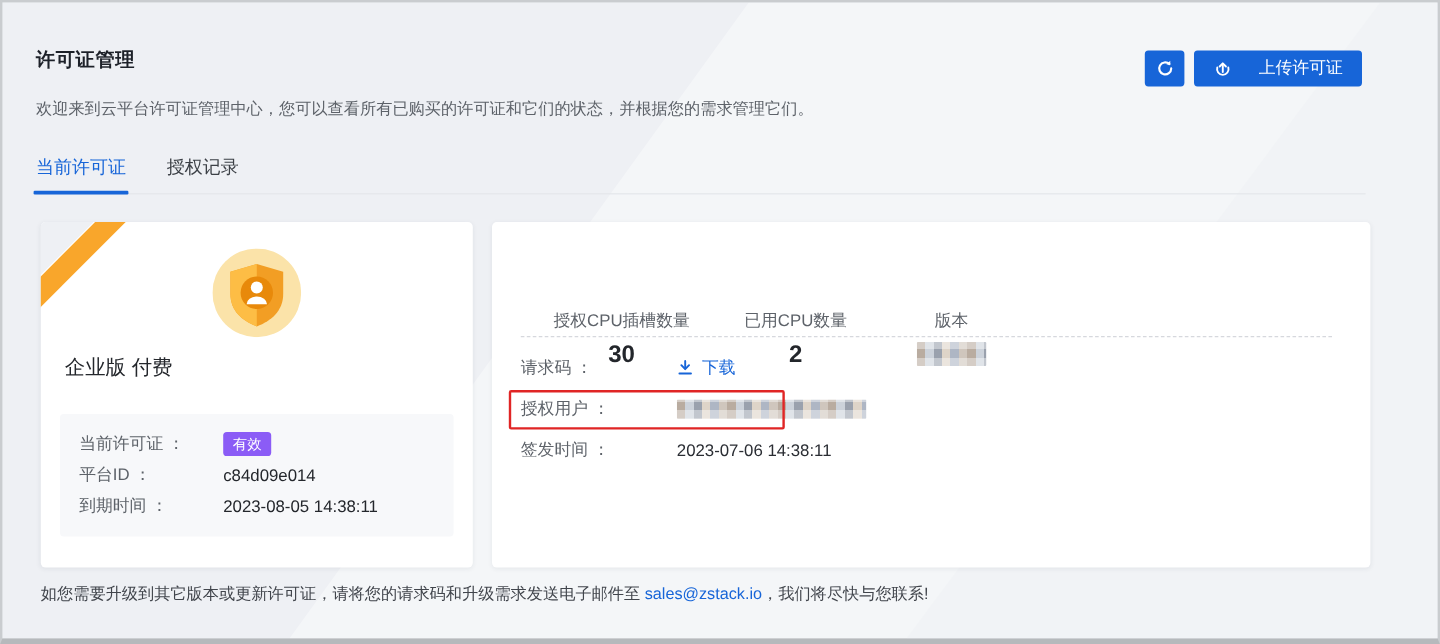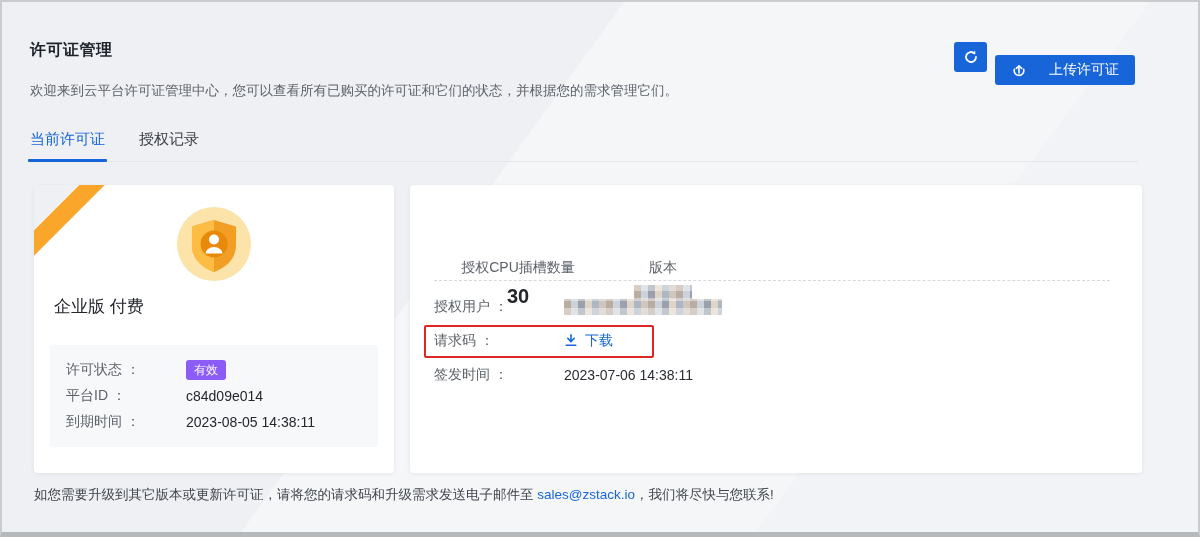--- a/index.html
+++ b/index.html
@@ -17,21 +17,21 @@
   .band { position:absolute; inset:0; }
   .band1 { background:rgba(255,255,255,.38); clip-path:polygon(52% 0,100% 0,100% 100%,20% 100%); }
   .band2 { background:rgba(238,240,244,.55); clip-path:polygon(96% 0,100% 0,100% 100%,63% 100%); }
 
   
   .page-title { position:absolute; left:28px; top:38px; font-size:16px; font-weight:600; color:#1d2129; letter-spacing:.5px; }
   .page-subtitle { position:absolute; left:28px; top:80px; font-size:13.5px; color:#5d6269; }
   .header-actions { position:absolute; top:40px; right:63px; display:flex; gap:8px; }
   .btn { height:30px; border:none; border-radius:3px; background:#1765d8; color:#fff; display:flex; align-items:center; justify-content:center; cursor:pointer; }
   .btn-refresh { width:33px; }
-  .btn-upload { padding:0 16px; font-size:14px; gap:22px;margin-top:13px; }
+  .btn-upload { padding:0 16px; font-size:14px; gap:22px; }
   .btn svg { display:block; }
 
   
   .tabs { position:absolute; left:28px; top:128px; right:60px; display:flex; gap:34px; border-bottom:1px solid #e4e6ea; height:32px; }
   .tab { font-size:15px; color:#3c4046; padding-bottom:12px; cursor:pointer; position:relative; }
   .tab.active { color:#1765d8; }
   .tab.active::after { content:""; position:absolute; left:-2px; right:-2px; bottom:-1px; height:3px; background:#1765d8; border-radius:1px; }
 
   
   .card { position:absolute; top:183px; background:#fff; border-radius:4px; height:288px; box-shadow:0 1px 4px rgba(30,40,60,.07); }
@@ -138,67 +138,71 @@
         <circle cx="37" cy="37" r="13.5" fill="#e8890a"></circle>
         <circle cx="37" cy="32.5" r="5" fill="#fff"></circle>
         <path d="M28.5 46.5 a8.5 6.5 0 0 1 17 0 z" fill="#fff"></path>
       </svg>
     </div>
 
     <div class="edition">企业版 付费</div>
 
     <div class="panel">
       <div class="prow">
-        <span class="lbl">许可状态 ：</span>
+        <span class="lbl">当前许可证 ：</span>
         <span class="badge">有效</span>
       </div>
       <div class="prow">
         <span class="lbl">平台ID ：</span>
         <span class="val">c84d09e014</span>
       </div>
       <div class="prow">
         <span class="lbl">到期时间 ：</span>
         <span class="val">2023-08-05 14:38:11</span>
       </div>
     </div>
   </section>
 
   <section class="card card-right">
     <div class="stats">
       <div class="stat stat1">
         <div class="s-label">授权CPU插槽数量</div>
         <div class="s-value">30</div>
       </div>
+      <div class="stat stat2">
+        <div class="s-label">已用CPU数量</div>
+        <div class="s-value">2</div>
+      </div>
       <div class="stat stat3">
         <div class="s-label">版本</div>
         <span class="mosaic mosaic-version"></span>
       </div>
     </div>
 
     <div class="dashed"></div>
 
     <div class="rows">
-      <div class="drow">
-        <span class="lbl">授权用户 ：</span>
-        <span class="mosaic mosaic-user"></span>
-      </div>
       <div class="drow">
         <span class="lbl">请求码 ：</span>
         <span class="dl-link">
           <span>
             <svg width="14" height="14" viewBox="0 0 14 14" fill="none">
               <path d="M7 1.8v6.2" stroke="#1765d8" stroke-width="1.6" stroke-linecap="round"></path>
               <path d="M3.8 5.3 7 8.6l3.2-3.3" stroke="#1765d8" stroke-width="1.6" stroke-linecap="round" stroke-linejoin="round"></path>
               <path d="M2.2 12.2h9.6" stroke="#1765d8" stroke-width="1.6" stroke-linecap="round"></path>
             </svg>
           </span>
           <span>下载</span>
         </span>
       </div>
       <div class="drow">
+        <span class="lbl">授权用户 ：</span>
+        <span class="mosaic mosaic-user"></span>
+      </div>
+      <div class="drow">
         <span class="lbl">签发时间 ：</span>
         <span class="val">2023-07-06 14:38:11</span>
       </div>
     </div>
 
     <div class="highlight-box"></div>
   </section>
 
   <p class="footer"><span>如您需要升级到其它版本或更新许可证，请将您的请求码和升级需求发送电子邮件至 </span><a href="#">sales@zstack.io</a><span>，我们将尽快与您联系!</span></p>
 </div>

